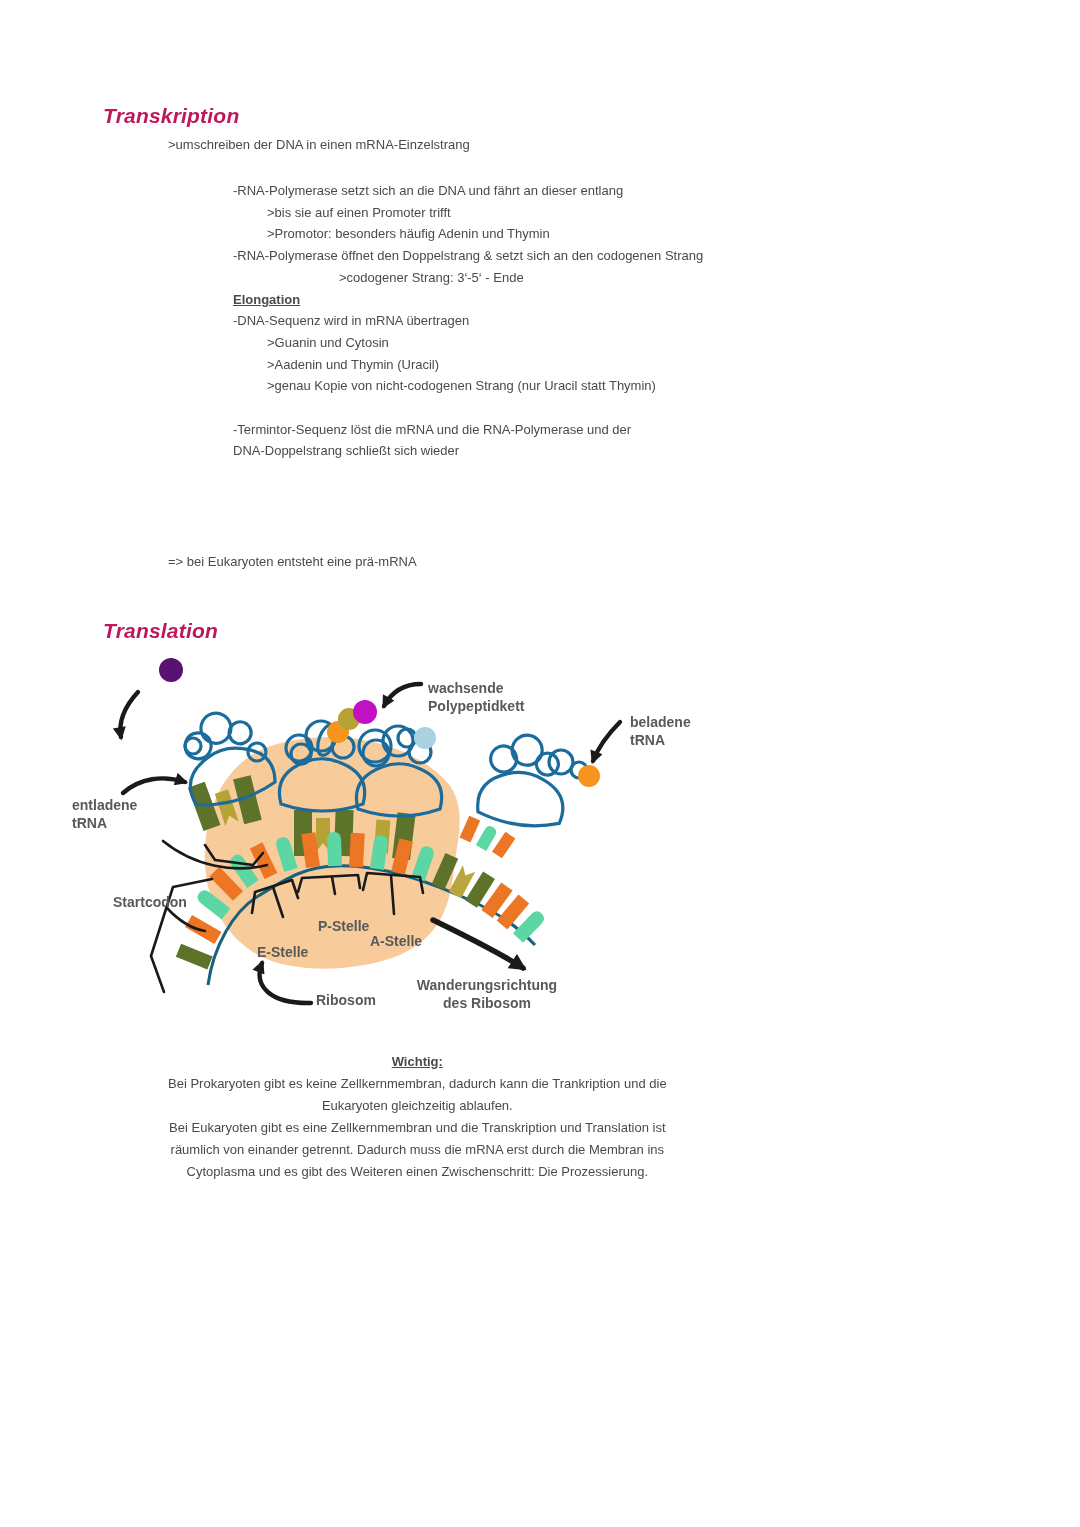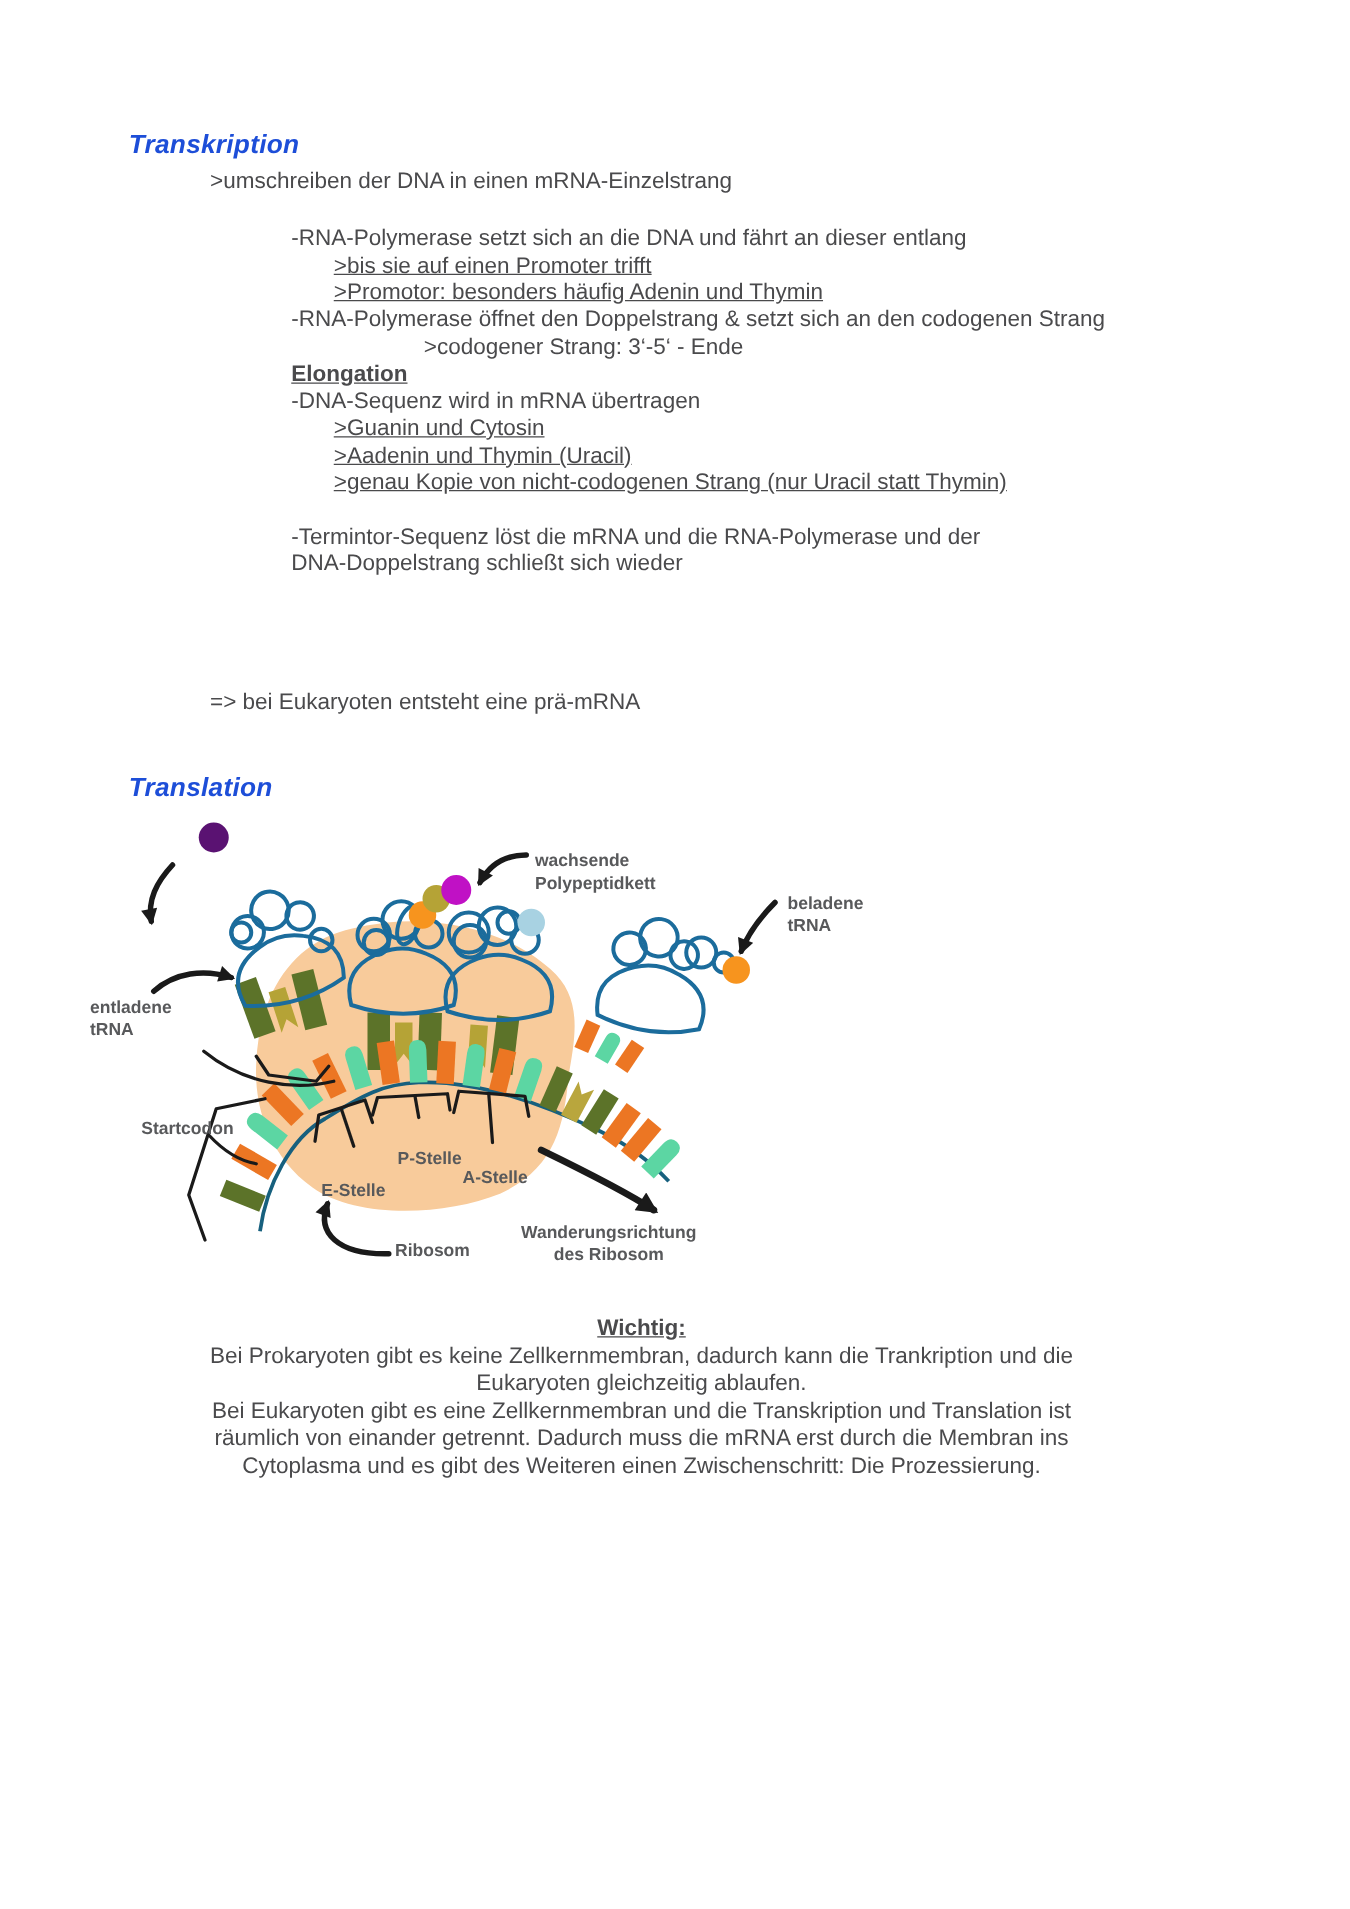--- a/index.html
+++ b/index.html
@@ -4,24 +4,24 @@
 <style>
   html,body { margin:0; padding:0; background:#ffffff; }
   body {
     position:relative; width:1080px; height:1527px; overflow:hidden;
     font-family:"Liberation Sans","DejaVu Sans",sans-serif;
     color:#4a4a4c;
   }
   .h1 {
     position:absolute; margin:0;
     font-size:21px; font-weight:bold; font-style:italic;
-    color:#1d4ed8; letter-spacing:.2px;
+    color:#be185d; letter-spacing:.2px;
   }
-  .line { font-size:18px; line-height:21.7px; white-space:nowrap; }
-  .ind1 { margin-left:34px;text-decoration:underline; }
+  .line { font-size:13px; line-height:21.7px; white-space:nowrap; }
+  .ind1 { margin-left:34px; }
   .ind2 { margin-left:106px; }
   .subh { font-weight:bold; text-decoration:underline; }
   .spacer { height:21.7px; }
   #t-title { left:103px; top:104px; }
   #t-intro { position:absolute; left:168px; top:134px; }
   #t-body  { position:absolute; left:233px; top:180px; }
   #t-conclusion { position:absolute; left:168px; top:551px; }
   #tl-title { left:103px; top:619px; }
   #wichtig { position:absolute; left:168px; top:1051px; }
   #wichtig .line { line-height:22px;text-align:center; }

